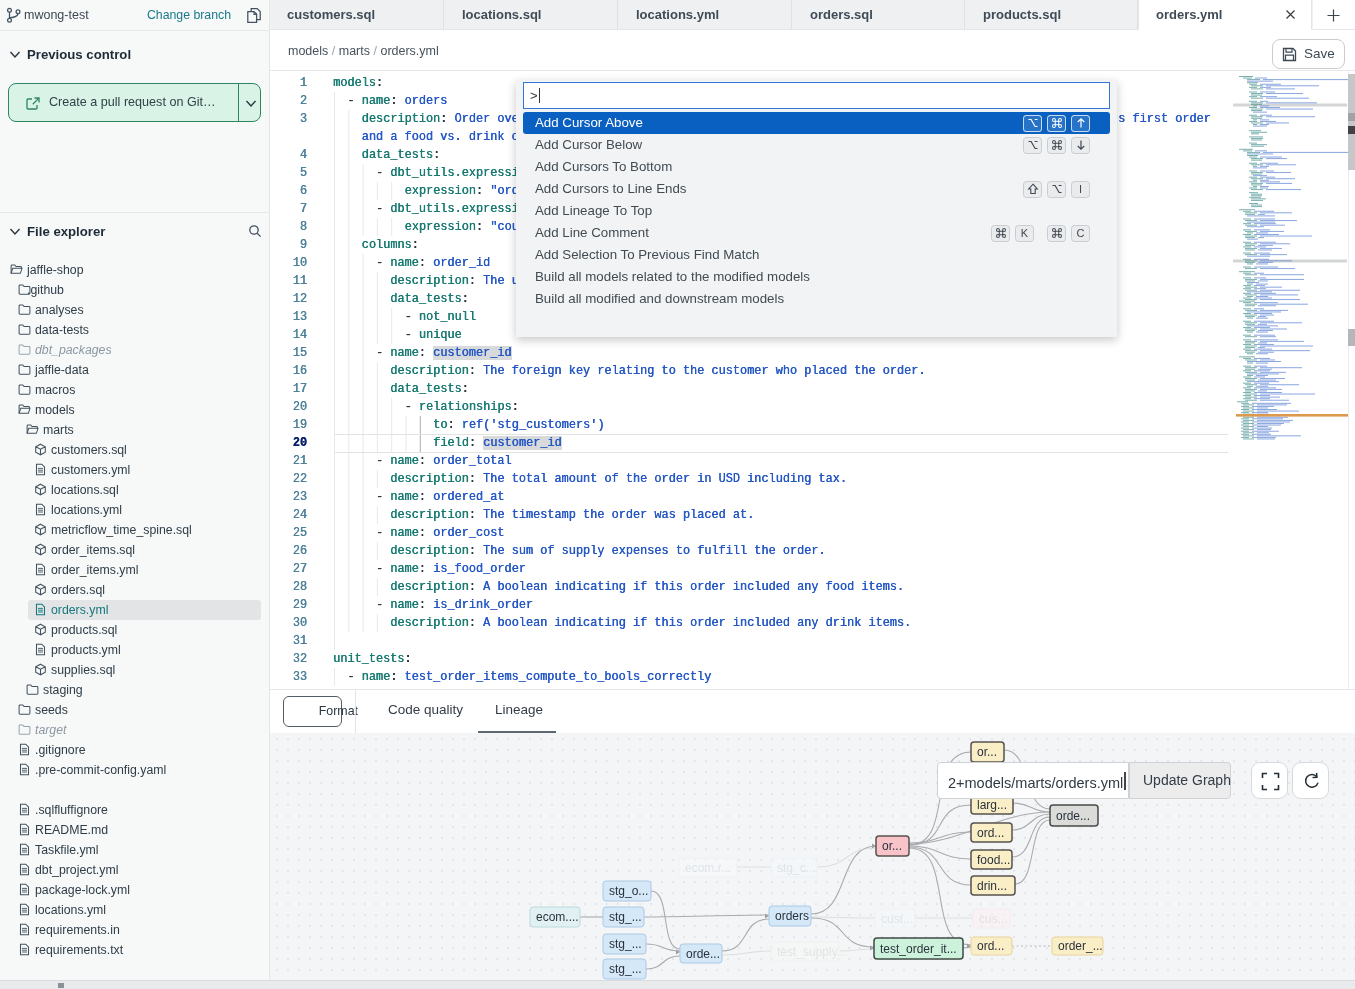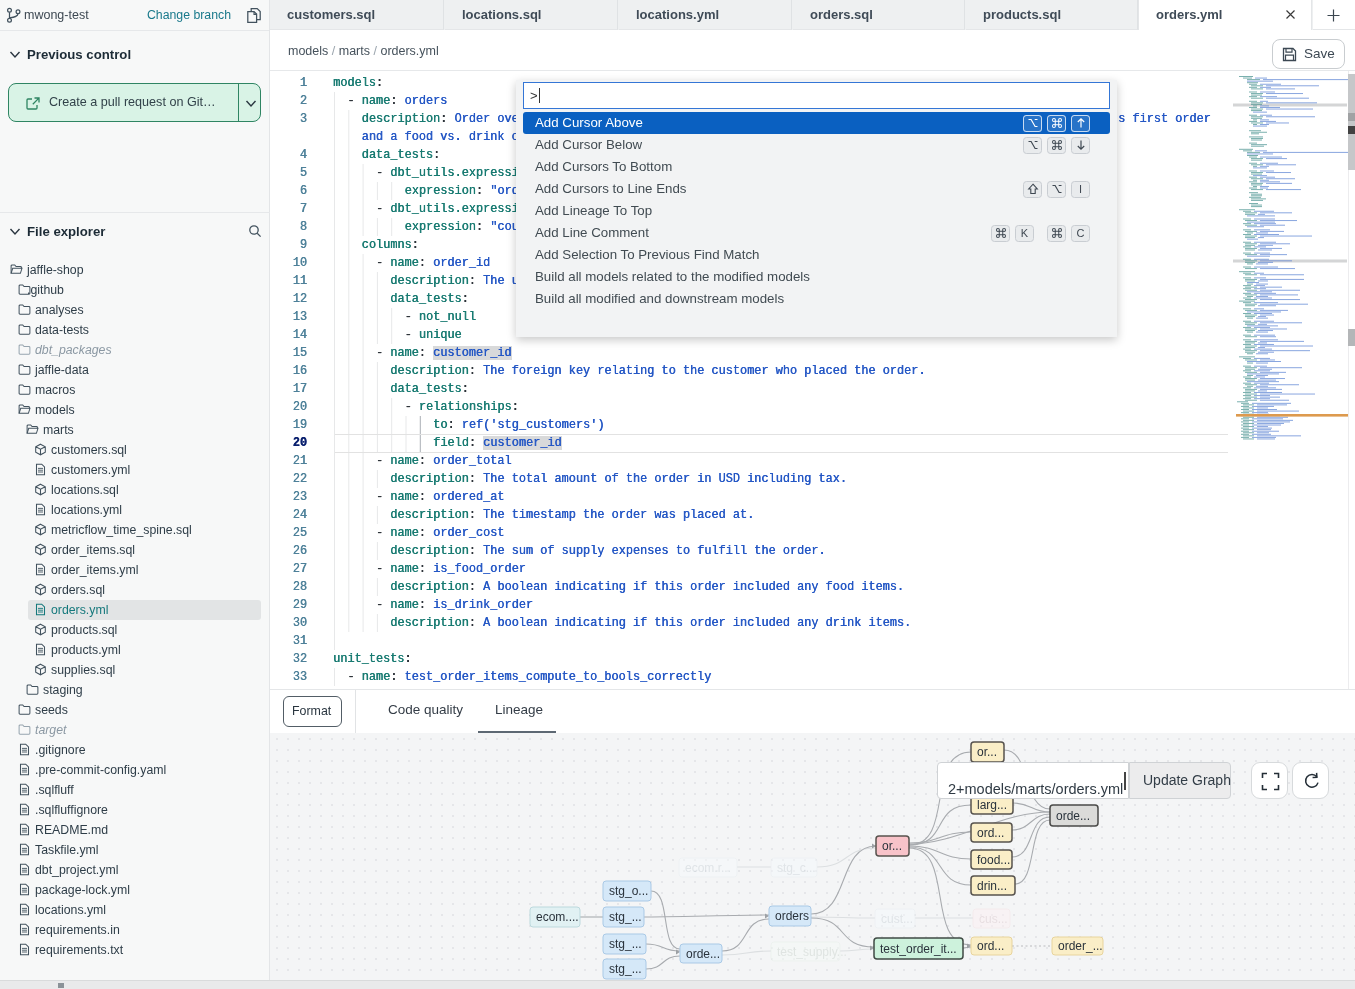--- a/index.html
+++ b/index.html
@@ -46,28 +46,28 @@
 #codewrap{position:absolute;left:-270px;top:-71px;width:1232px;height:989px;overflow:hidden}
 #minimap{position:absolute;left:962px;top:0;width:116px;height:618px;background:#fff}
 #ruler{position:absolute;left:1078px;top:0;width:7px;height:618px}
 #ruler .thumb{position:absolute;left:0;top:3px;width:7px;height:96px;background:#c5c7c9}
 #ruler .d1{position:absolute;left:0;top:42px;width:7px;height:8px;background:#a0a2a4}
 #ruler .d2{position:absolute;left:0;top:55px;width:7px;height:8px;background:#424242}
 #ruler .d3{position:absolute;left:0;top:258px;width:7px;height:17px;background:#b4b6b8}
 
 #pbar{position:absolute;left:0;top:689px;width:1085px;height:44px;background:#fff;border-top:1px solid #e4e6e8}
 #fmtbtn{position:absolute;left:13px;top:6px;width:59px;height:31px;border:1px solid #525d66;border-radius:6px;background:#fff}
-#fmtbtn span{position:absolute;left:8px;top:7px;width:100%;text-align:left;font-size:12.4px;color:#2a3640}
+#fmtbtn span{position:absolute;left:17px;top:7px;width:100%;text-align:right;font-size:12.4px;color:#2a3640}
 #pbar .pdiv{position:absolute;left:85px;top:0;width:1px;height:43px;background:#e1e3e5}
 #pbar .ptab{position:absolute;top:12px;font-size:13.5px;color:#333c46}
 #pbar .underline{position:absolute;left:208px;top:41px;width:78px;height:2.5px;background:#5d6873}
 #graph{position:absolute;left:0;top:733px;width:1085px;height:247px;background:#f4f5f6}
 #gsearch{position:absolute;left:667px;top:29px;height:37px}
 #ginput{position:absolute;left:0;top:0;width:192px;height:37px;background:#fff;border:1px solid #cfd2d5;border-radius:4px 0 0 4px}
-#ginput span{position:absolute;left:10px;top:18px;font-size:14.5px;color:#2f3a44;white-space:nowrap}
+#ginput span{position:absolute;left:10px;top:12px;font-size:14.5px;color:#2f3a44;white-space:nowrap}
 #gupd{position:absolute;left:192px;top:0;width:102px;height:37px;background:#ececed;border:1px solid #cfd2d5;border-radius:0 4px 4px 0}
 #gupd span{position:absolute;left:13px;top:9px;font-size:14px;color:#323d47;white-space:nowrap}
 .gbtn{position:absolute;top:29px;width:37px;height:37px;background:#fff;border:1px solid #d7dadc;border-radius:9px}
 #statusstrip{position:absolute;left:0;top:980px;width:1355px;height:9px;background:#e9eaeb;border-top:1px solid #d9dbdc;z-index:9}
 #statusstrip .tick{position:absolute;left:58px;top:2px;width:6px;height:5px;background:#8a9298}
 
 #palette{position:absolute;left:516px;top:80px;width:601px;height:257px;background:#f2f3f4;box-shadow:0 3px 9px rgba(0,0,0,0.22);z-index:30}
 #pinput{position:absolute;left:7px;top:2px;width:587px;height:27px;background:#fff;border:1px solid #3476d6}
 #pinput span{position:absolute;left:6px;top:5px;font-size:13px;color:#333;border-right:1px solid #333;padding-right:1px}
 #plist{position:absolute;left:7px;top:32px;width:587px}
@@ -1094,29 +1094,20 @@
       </div>
 <div class="trow" style="top:760px">
         <span class="ticon" style="left:18px">
           <svg class="fi" viewBox="0 0 12 13">
             <path d="M2 1.2 h5.2 L10 4 v7.8 H2 z" fill="none" stroke="#42525e" stroke-width="1.05"></path>
             <path d="M3.5 5.4 h5 M3.5 7.2 h5 M3.5 9 h5" stroke="#42525e" stroke-width="0.9"></path>
           </svg>
         </span>
         <span class="tlabel" style="left:35px">.pre-commit-config.yaml</span>
       </div>
-<div class="trow" style="top:780px">
-        <span class="ticon" style="left:18px">
-          <svg class="fi" viewBox="0 0 12 13">
-            <path d="M2 1.2 h5.2 L10 4 v7.8 H2 z" fill="none" stroke="#42525e" stroke-width="1.05"></path>
-            <path d="M3.5 5.4 h5 M3.5 7.2 h5 M3.5 9 h5" stroke="#42525e" stroke-width="0.9"></path>
-          </svg>
-        </span>
-        <span class="tlabel" style="left:35px">.sqlfluff</span>
-      </div>
 <div class="trow" style="top:800px">
         <span class="ticon" style="left:18px">
           <svg class="fi" viewBox="0 0 12 13">
             <path d="M2 1.2 h5.2 L10 4 v7.8 H2 z" fill="none" stroke="#42525e" stroke-width="1.05"></path>
             <path d="M3.5 5.4 h5 M3.5 7.2 h5 M3.5 9 h5" stroke="#42525e" stroke-width="0.9"></path>
           </svg>
         </span>
         <span class="tlabel" style="left:35px">.sqlfluffignore</span>
       </div>
 <div class="trow" style="top:820px">

